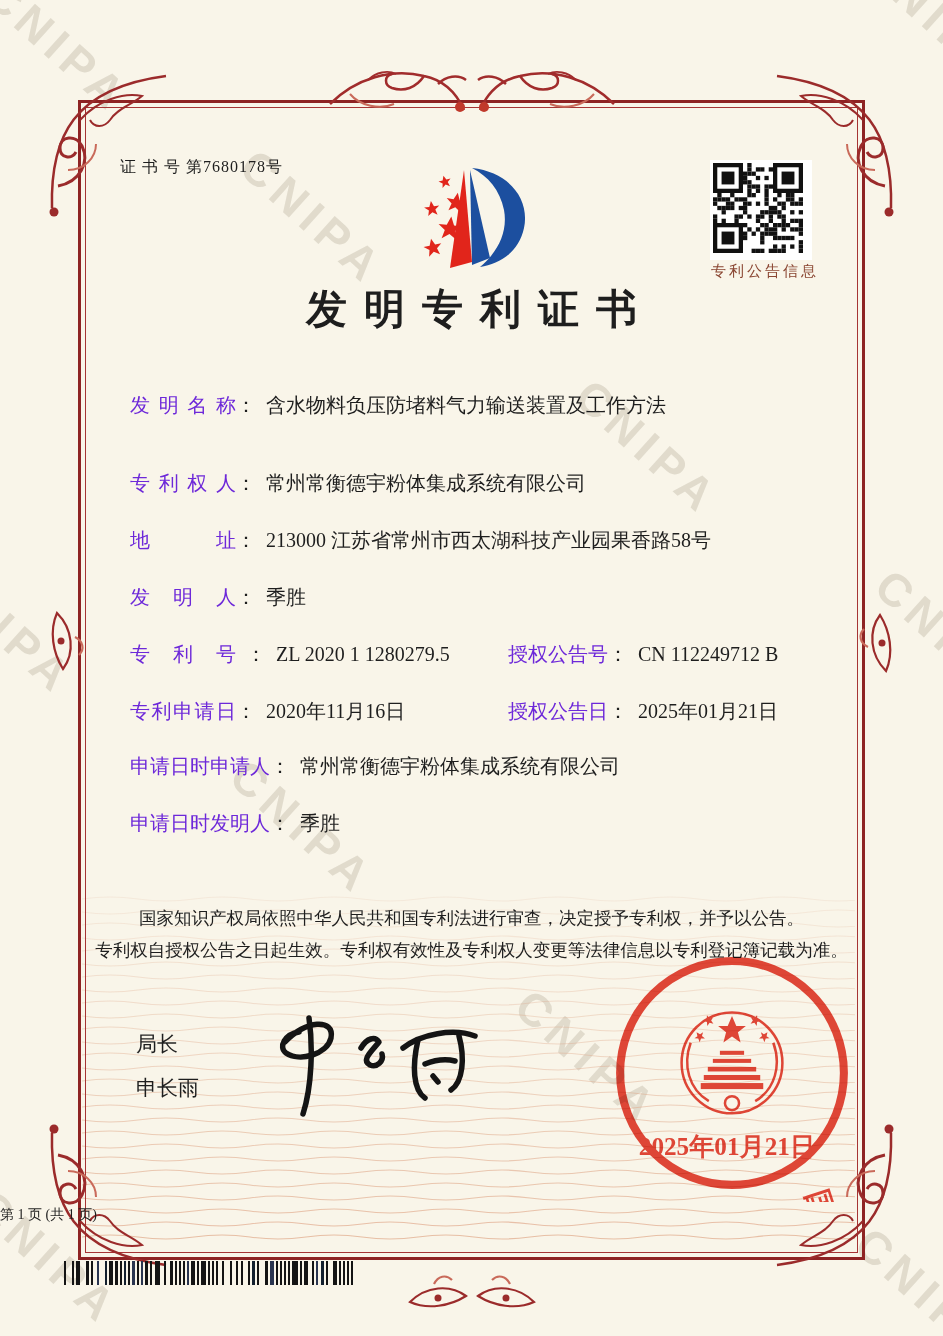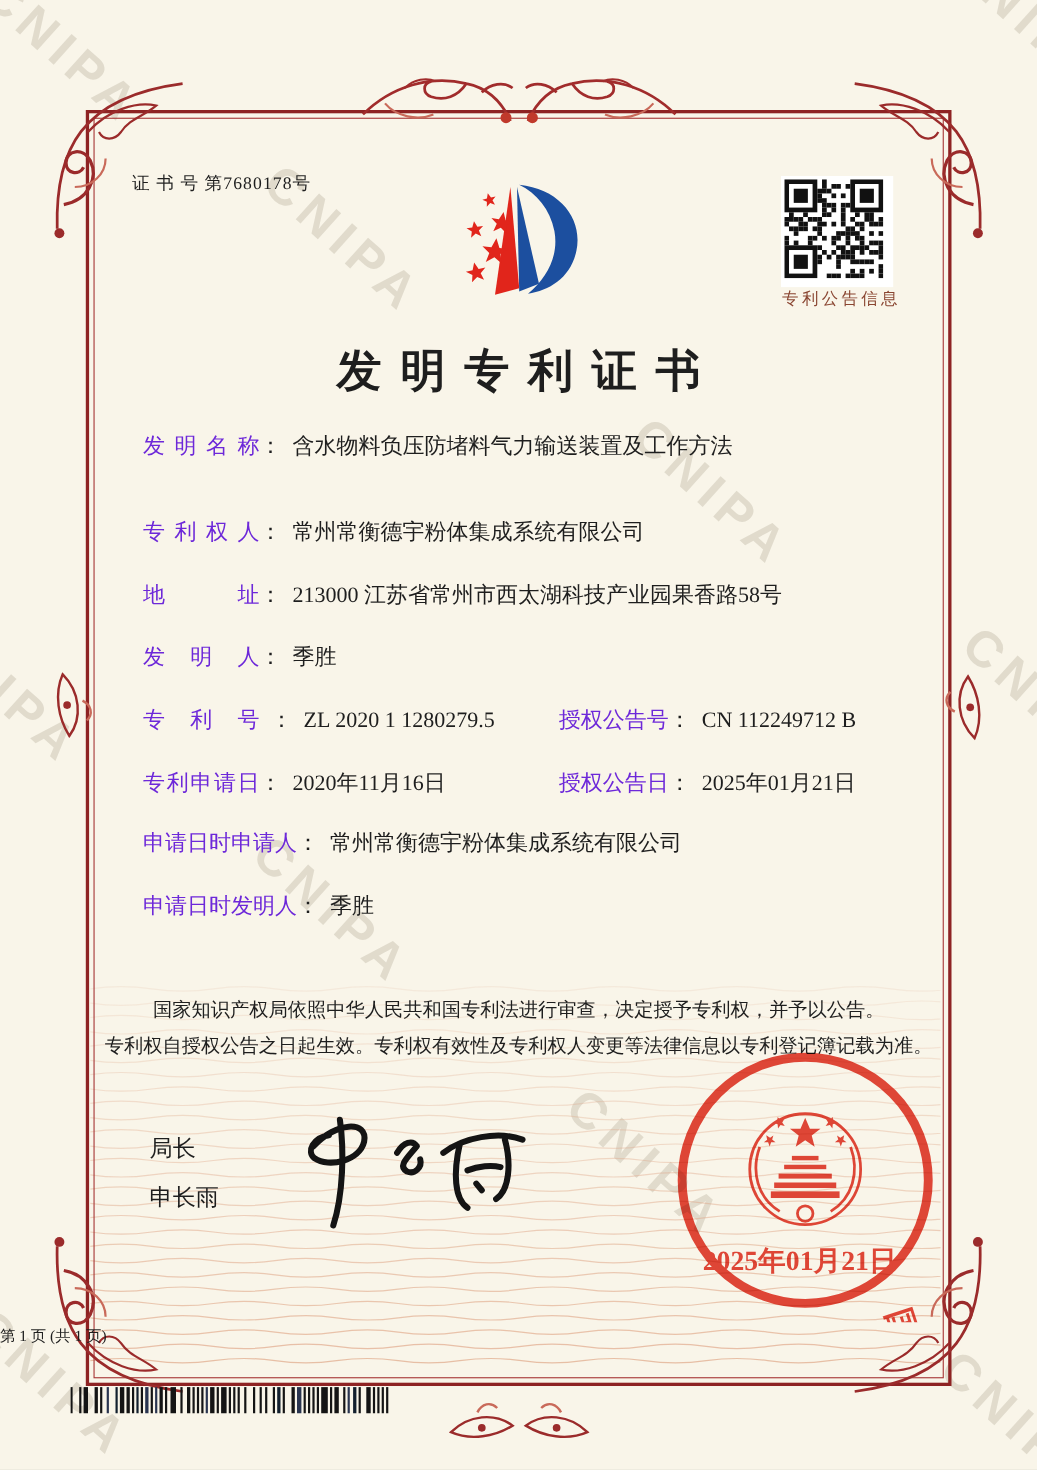--- a/index.html
+++ b/index.html
@@ -14,21 +14,21 @@
          border:3px solid #8e2323;z-index:1;pointer-events:none;}
   .frame::after{content:"";position:absolute;inset:4px;border:1px solid #a63434;}
   .orn{position:absolute;z-index:2;pointer-events:none;}
   
   .certno{position:absolute;left:120px;top:157px;font-size:16px;letter-spacing:1px;z-index:3;}
   .logo{position:absolute;left:398px;top:162px;z-index:3;}
   .qrbox{position:absolute;left:710px;top:160px;width:96px;background:#fff;padding:3px;z-index:3;}
   .qrlabel{position:absolute;left:703px;top:262px;width:116px;text-align:right;font-size:15px;
            letter-spacing:3px;color:#8a4632;z-index:3;}
   .title{position:absolute;left:0;top:282px;width:943px;text-align:center;font-size:41px;
-         font-weight:bold;letter-spacing:17px;padding-left:17px;box-sizing:border-box;z-index:3;margin-top:28px;}
+         font-weight:bold;letter-spacing:17px;padding-left:17px;box-sizing:border-box;z-index:3;}
   
   .row{position:absolute;left:130px;right:80px;font-size:20px;z-index:3;white-space:nowrap;}
   .flabel{color:#6d28d9;}
   .j{display:inline-block;width:106px;text-align:justify;text-align-last:justify;text-justify:inter-character;vertical-align:bottom;}
   .fcolon{margin-right:10px;}
   .fvalue{color:#1e1e1e;}
   .rcol{position:absolute;left:378px;top:0;}
   
   .legal{position:absolute;left:85px;width:773px;text-align:center;font-size:17.5px;z-index:3;white-space:nowrap;}
   

